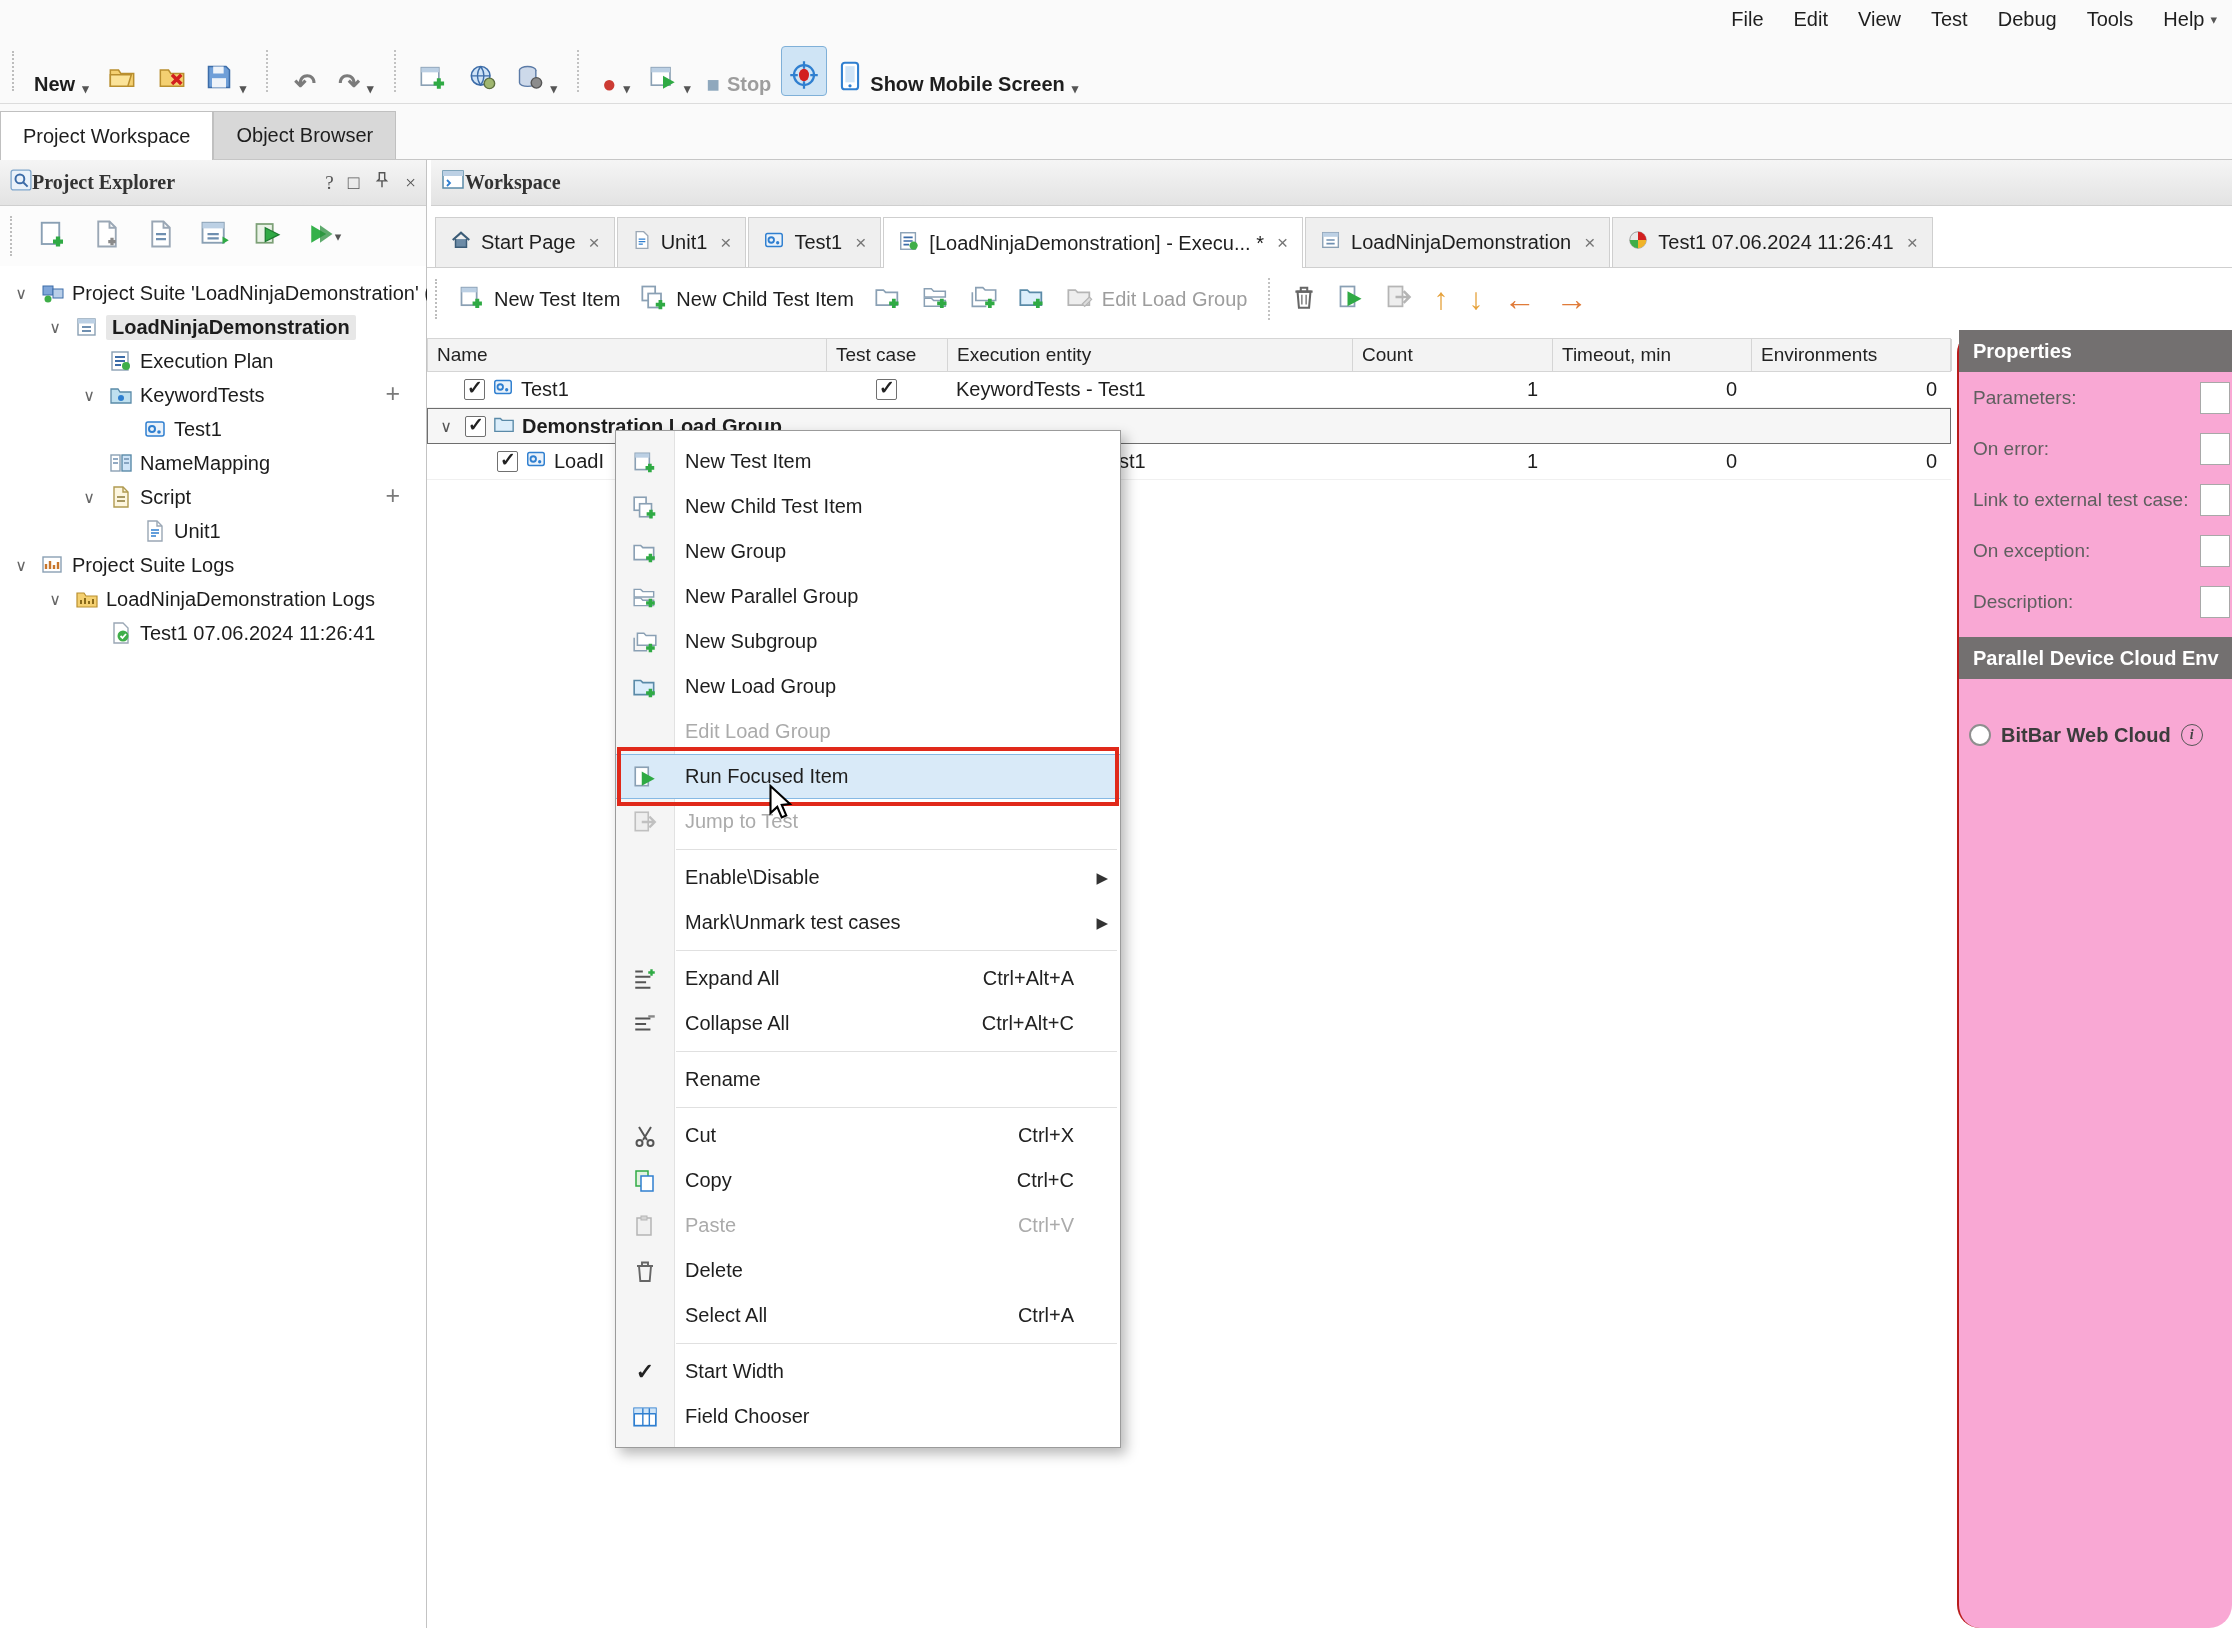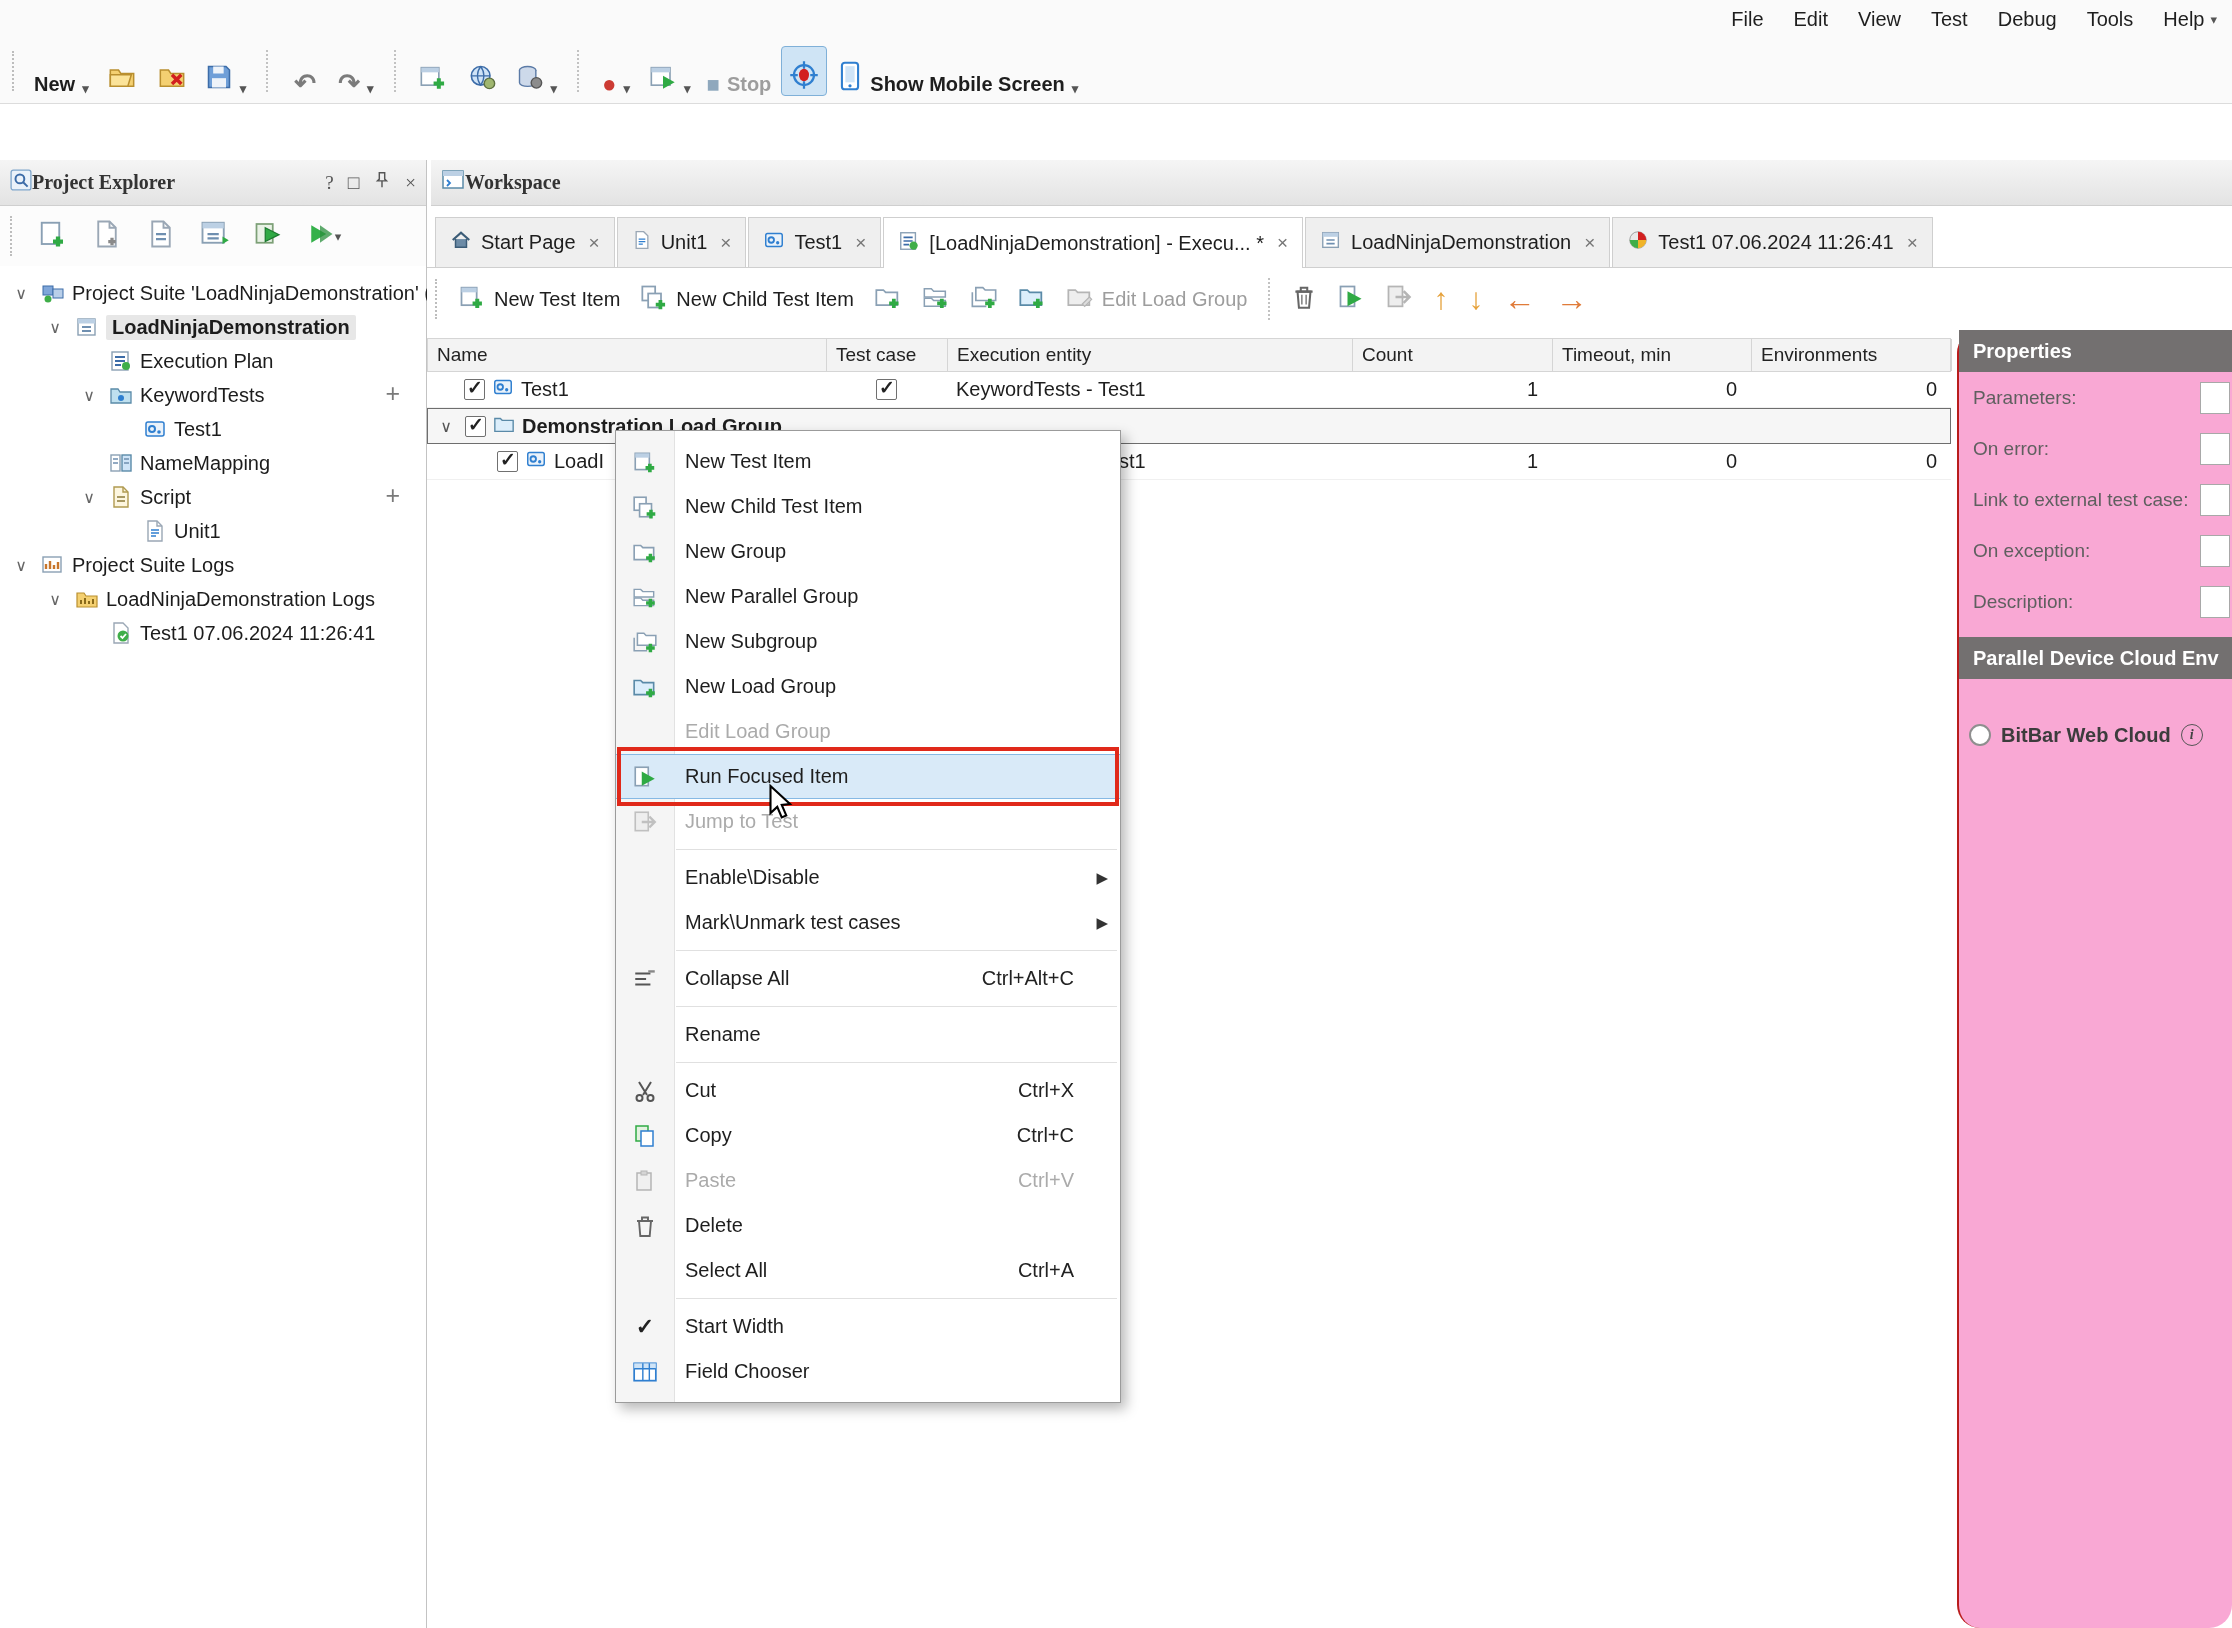--- a/index.html
+++ b/index.html
@@ -215,20 +215,28 @@
       <span><svg width="26" height="30" viewBox="0 0 20 26">
             <rect x="3" y="1.5" width="14" height="23" rx="2.5" fill="#fff" stroke="#2f7fd0" stroke-width="1.8"></rect>
             <rect x="6" y="4.5" width="8" height="14" fill="#cfe4f7"></rect>
             <circle cx="10" cy="21.5" r="1.4" fill="#2f7fd0"></circle>
           </svg></span>
       <span>Show Mobile Screen</span>
       <span class="caret">▾</span>
     </div>
   </div>
 
+  <div class="ws-tabs">
+    <div class="ws-tab active">
+        <span>Project Workspace</span>
+      </div>
+    <div class="ws-tab inactive">
+        <span>Object Browser</span>
+      </div>
+  </div>
 
   <div class="explorer">
     <div class="panel-head">
       <span><svg width="22" height="22" viewBox="0 0 20 20">
             <rect x="1" y="1" width="18" height="18" rx="2" fill="#eaf2fa" stroke="#7fa6cc" stroke-width="1.2"></rect>
             <circle cx="9" cy="9" r="4" fill="none" stroke="#3c6ca8" stroke-width="1.8"></circle>
             <path d="M12 12l4 4" stroke="#3c6ca8" stroke-width="1.8"></path>
           </svg></span>
       <span>Project Explorer</span>
       <span class="ph-right">
@@ -771,20 +779,30 @@
     </div>
     <div class="cmi">
       <span class="ic"></span>
       <span class="lbl">Mark\Unmark test cases</span>
       <span class="sub">▶</span>
     </div>
     <div class="cmsep"></div>
     <div class="cmi">
       <span class="ic">
           <svg width="26" height="26" viewBox="0 0 24 24">
+            <path d="M3 5h7M3 10h14M3 15h10M3 20h14" stroke="#555" stroke-width="1.8"></path>
+            <path d="M18 3v6M15 6h6" stroke="#2faa44" stroke-width="2.2"></path>
+          </svg>
+        </span>
+      <span class="lbl">Expand All</span>
+      <span class="sc">Ctrl+Alt+A</span>
+    </div>
+    <div class="cmi">
+      <span class="ic">
+          <svg width="26" height="26" viewBox="0 0 24 24">
             <path d="M3 7h14M3 12h10M3 17h14" stroke="#555" stroke-width="1.8"></path>
             <path d="M15 5h6" stroke="#888" stroke-width="2.2"></path>
           </svg>
         </span>
       <span class="lbl">Collapse All</span>
       <span class="sc">Ctrl+Alt+C</span>
     </div>
     <div class="cmsep"></div>
     <div class="cmi">
       <span class="ic"></span>

